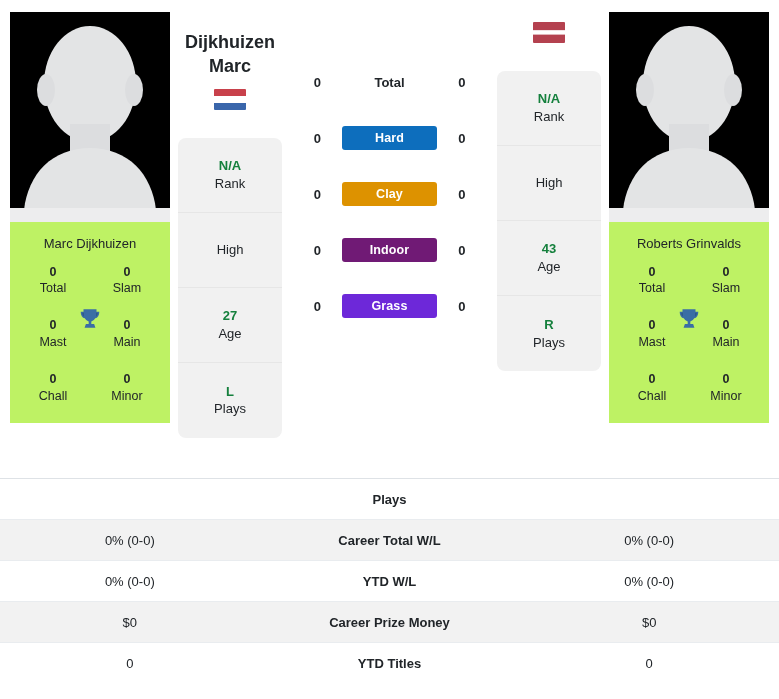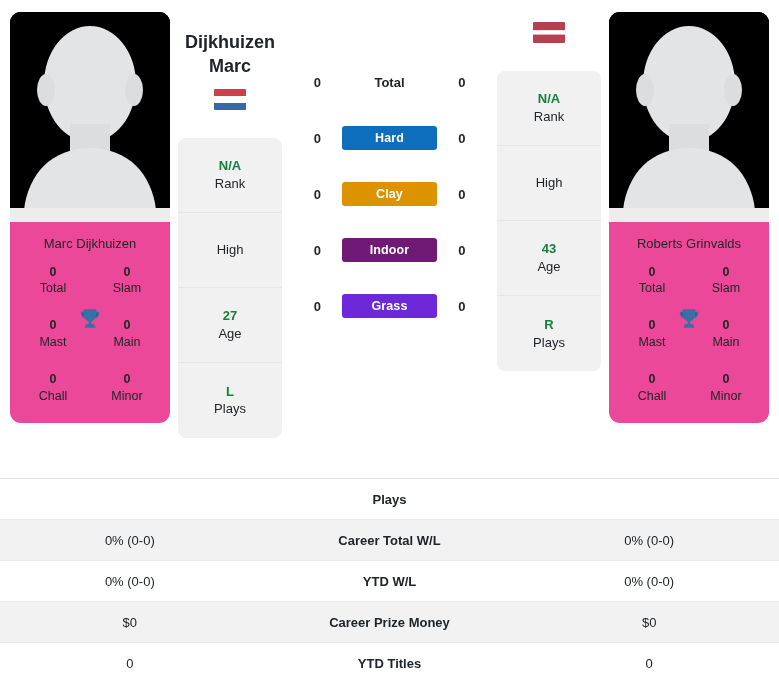--- a/index.html
+++ b/index.html
@@ -19,22 +19,22 @@
     display: flex;
     align-items: flex-start;
     padding: 12px 10px 0 10px;
     height: 478px;
   }
 
   
   .photo-card {
     width: 160px;
     flex: 0 0 160px;
-    background: #ec4899;
-    border-radius: 11px;
+    background: #bef264;
+    border-radius: 0;
     overflow: hidden;
   }
   .photo-frame {
     width: 160px;
     height: 210px;
     background: #000000;
     position: relative;
     overflow: hidden;
   }
   .silhouette { display: block; width: 100%; height: 100%; }

